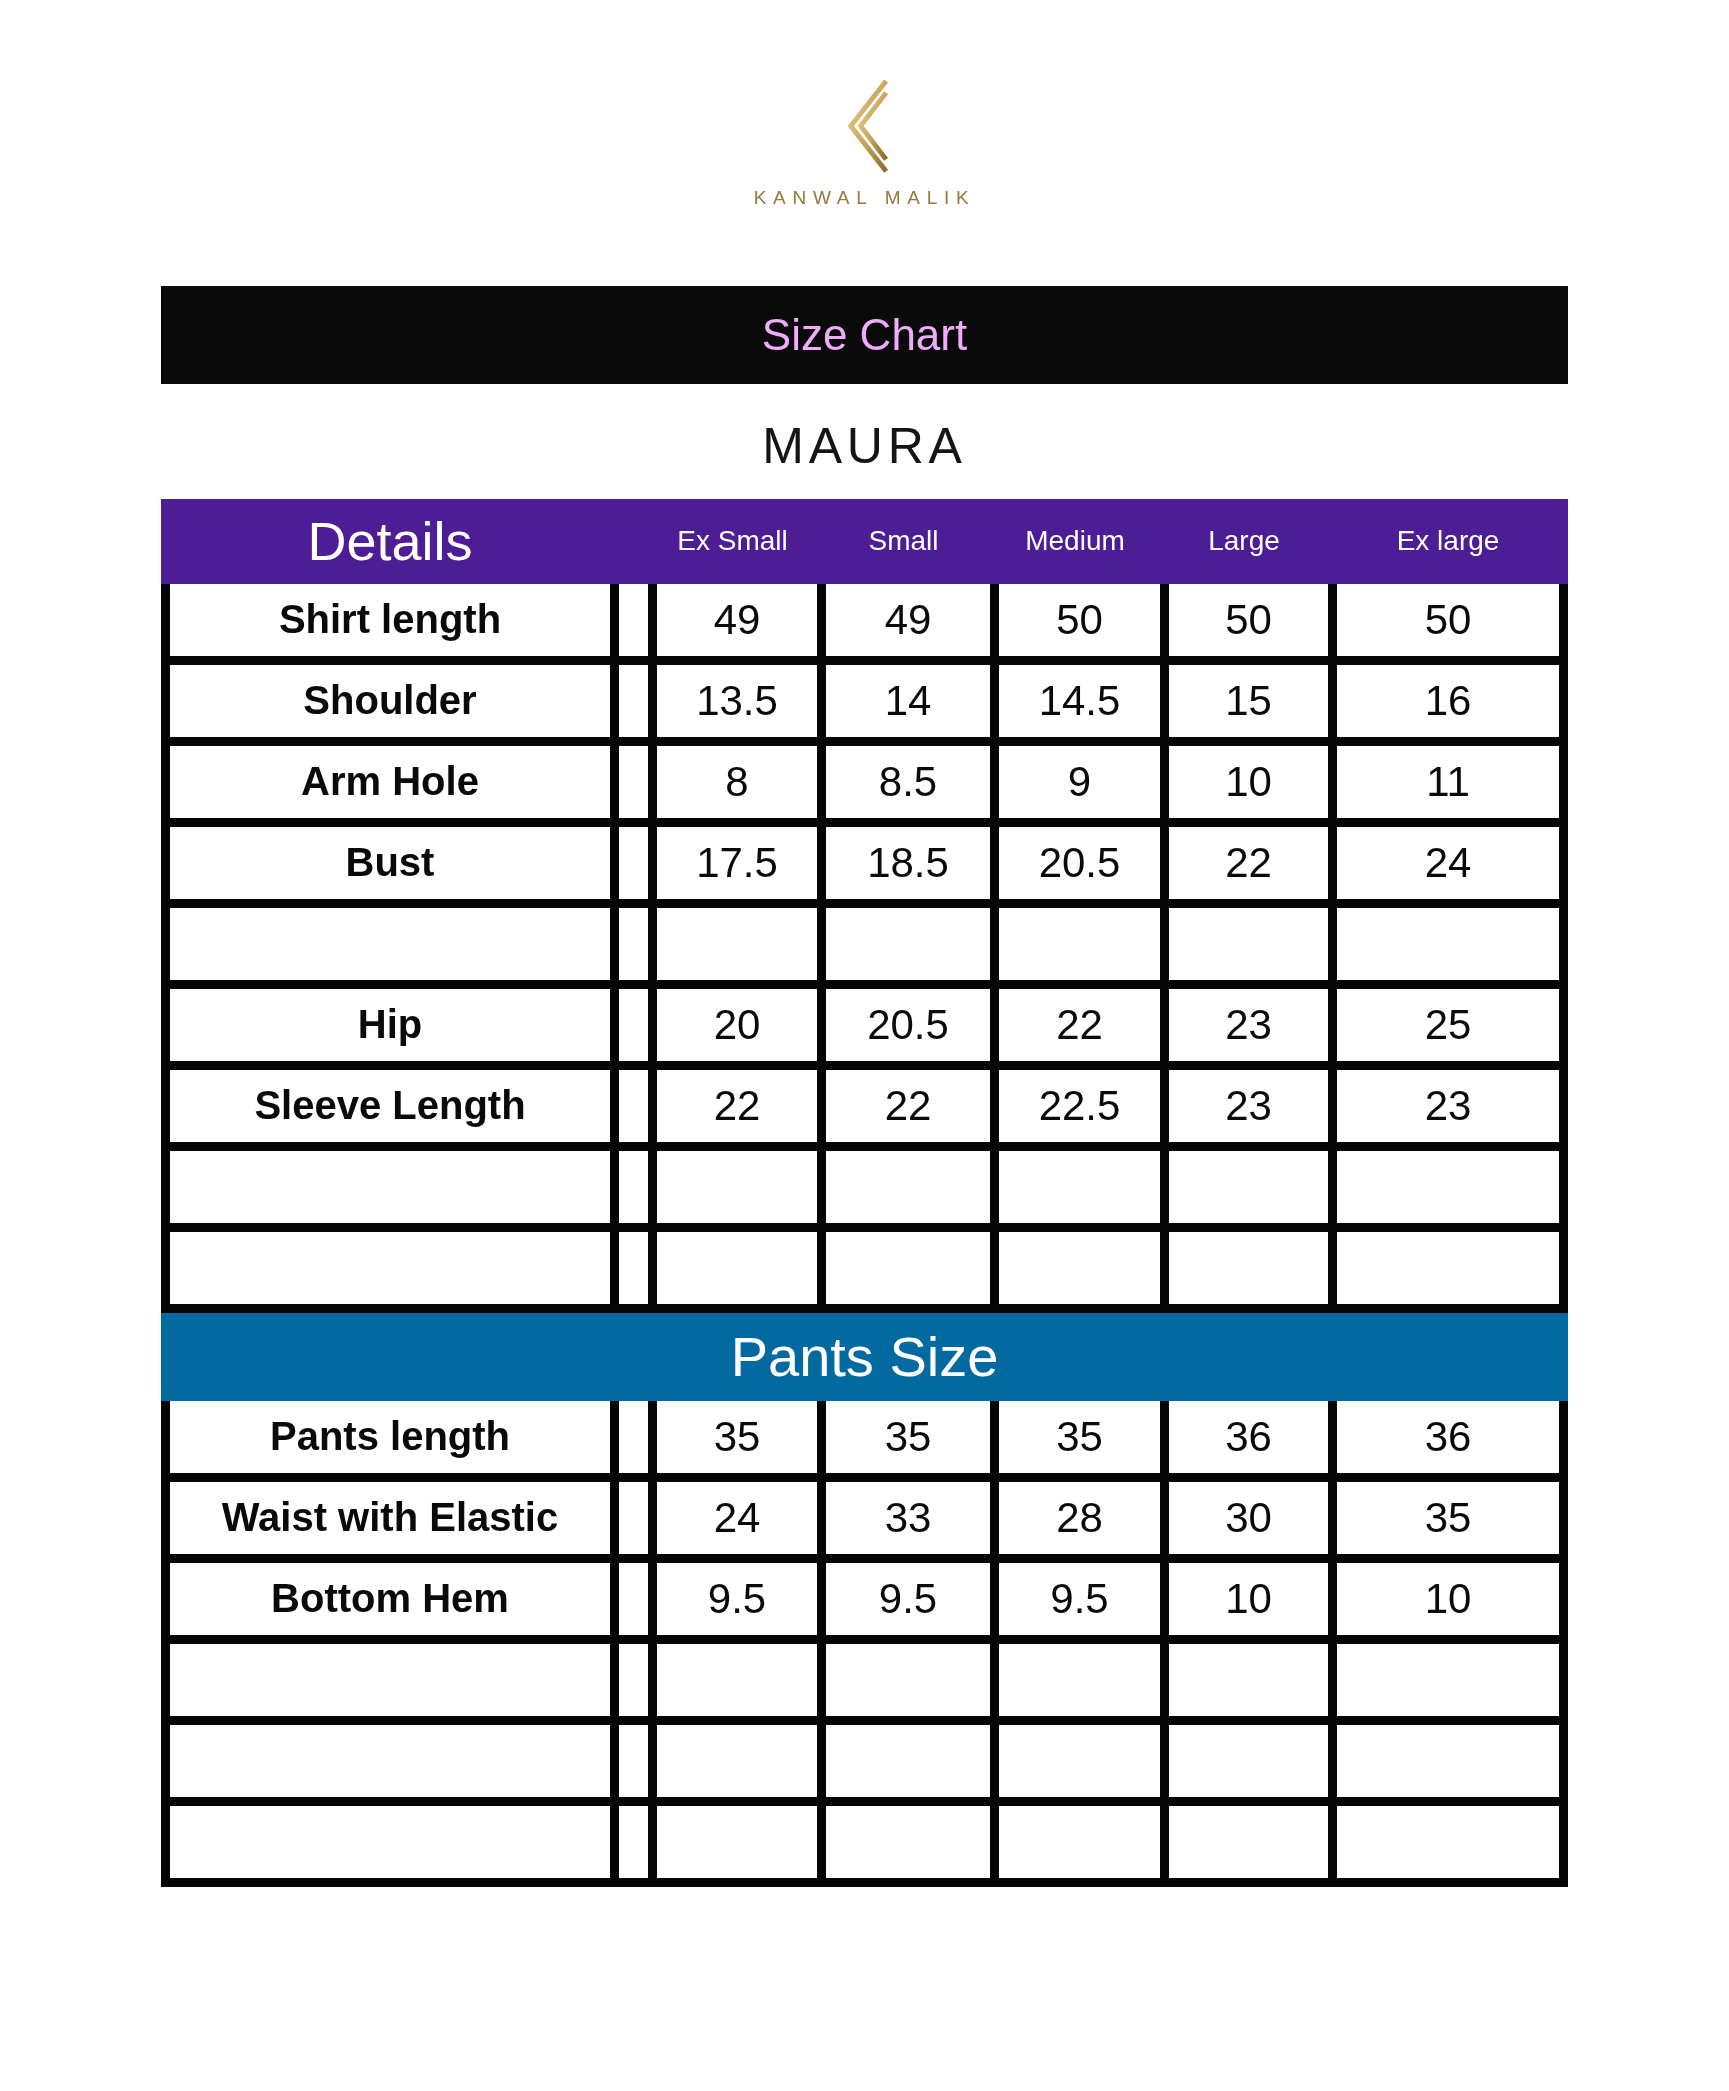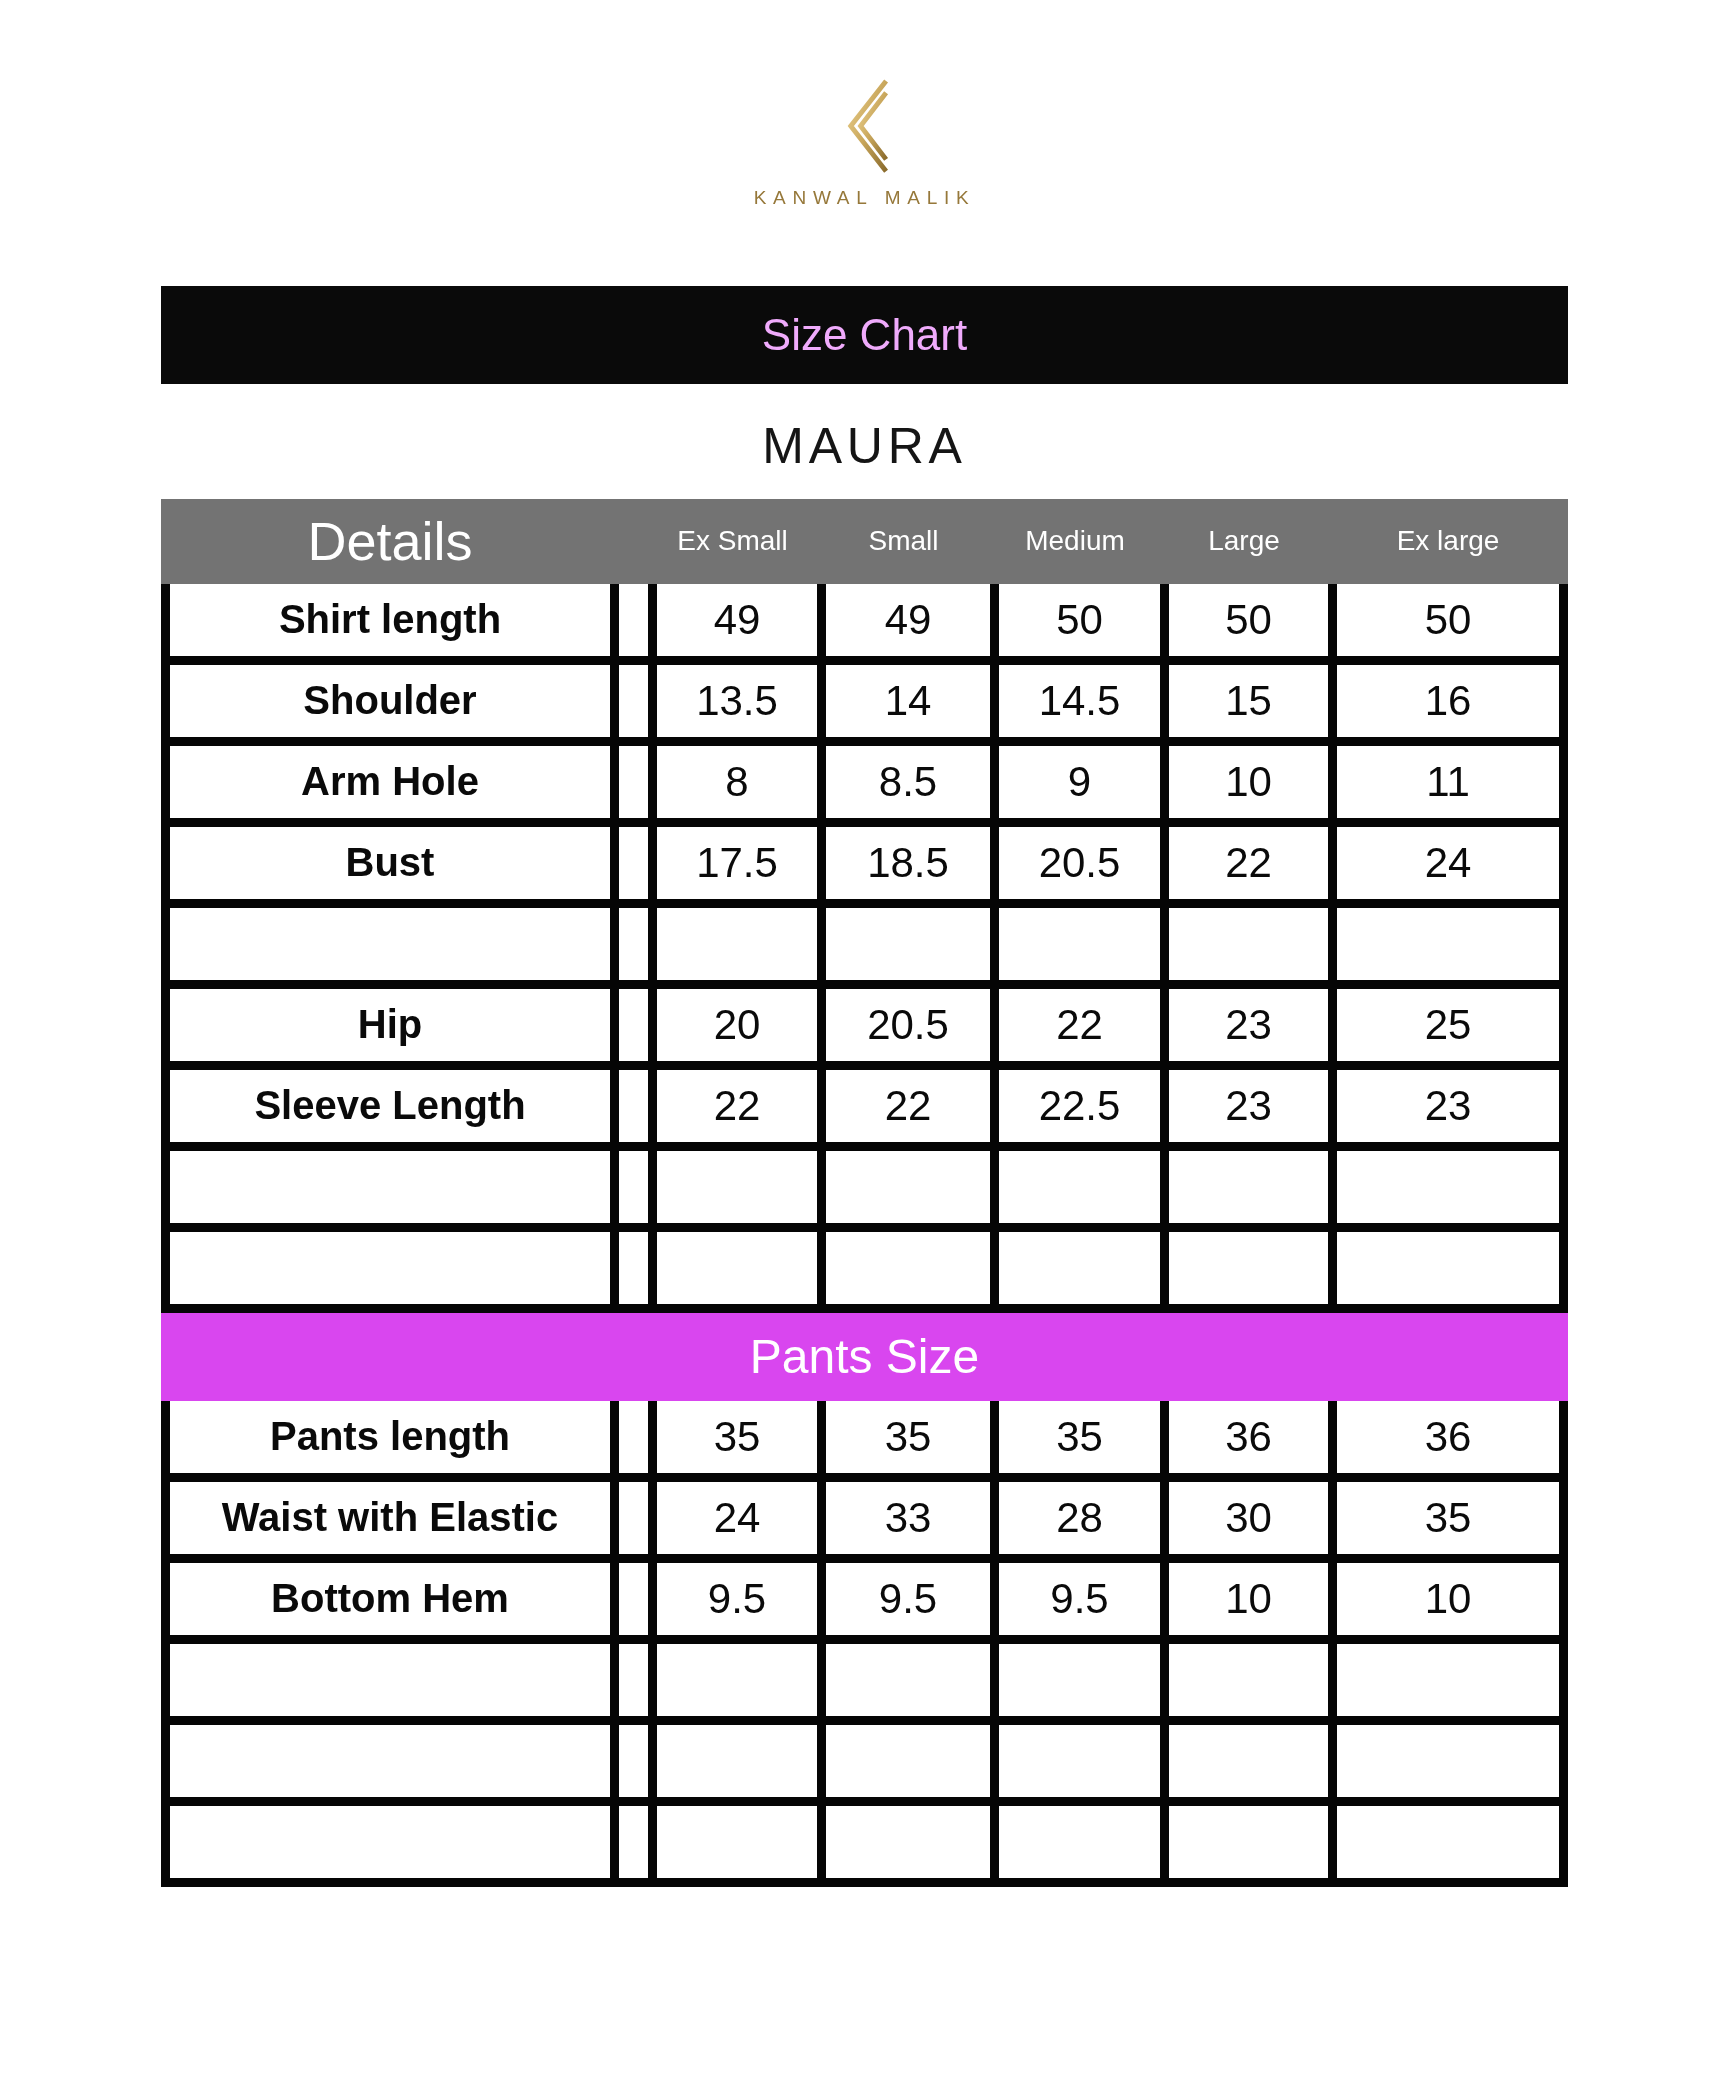--- a/index.html
+++ b/index.html
@@ -42,21 +42,21 @@
     color: #151515;
   }
 
   
   .grid {
     display: grid;
     grid-template-columns: 458px 29px 169px 173px 170px 168px 240px;
   }
   .thead {
     margin-top: 25px;
-    background: #737373;
+    background: #4c1d95;
     color: #ffffff;
     height: 85px;
   }
   .hcell { display: flex; align-items: center; justify-content: center; font-size: 28px; }
   .h-details { font-size: 54px; }
 
   .tbody { grid-auto-rows: 81px; background: #ffffff; }
   .cell {
     display: flex; align-items: center; justify-content: center;
     border-bottom: 9.6px solid #050505;
@@ -67,24 +67,24 @@
     border-right: 9.6px solid #050505;
     font-size: 40px;
     font-weight: bold;
   }
   .c-gap {  }
   .c-val { border-left: 9.6px solid #050505; font-size: 42px; }
   .c-last { border-right: 9.6px solid #050505; }
 
   .pants-band {
     height: 88px;
-    background: #d946ef;
+    background: #0369a1;
     color: #ffffff;
     display: flex; align-items: center; justify-content: center;
-    font-size: 48px;
+    font-size: 56px;
   }
 </style>
 </head>
 <body>
 
 <div class="page">
 
   <div class="logo">
     <svg width="79" height="102" viewBox="0 0 80 104">
       <defs>

